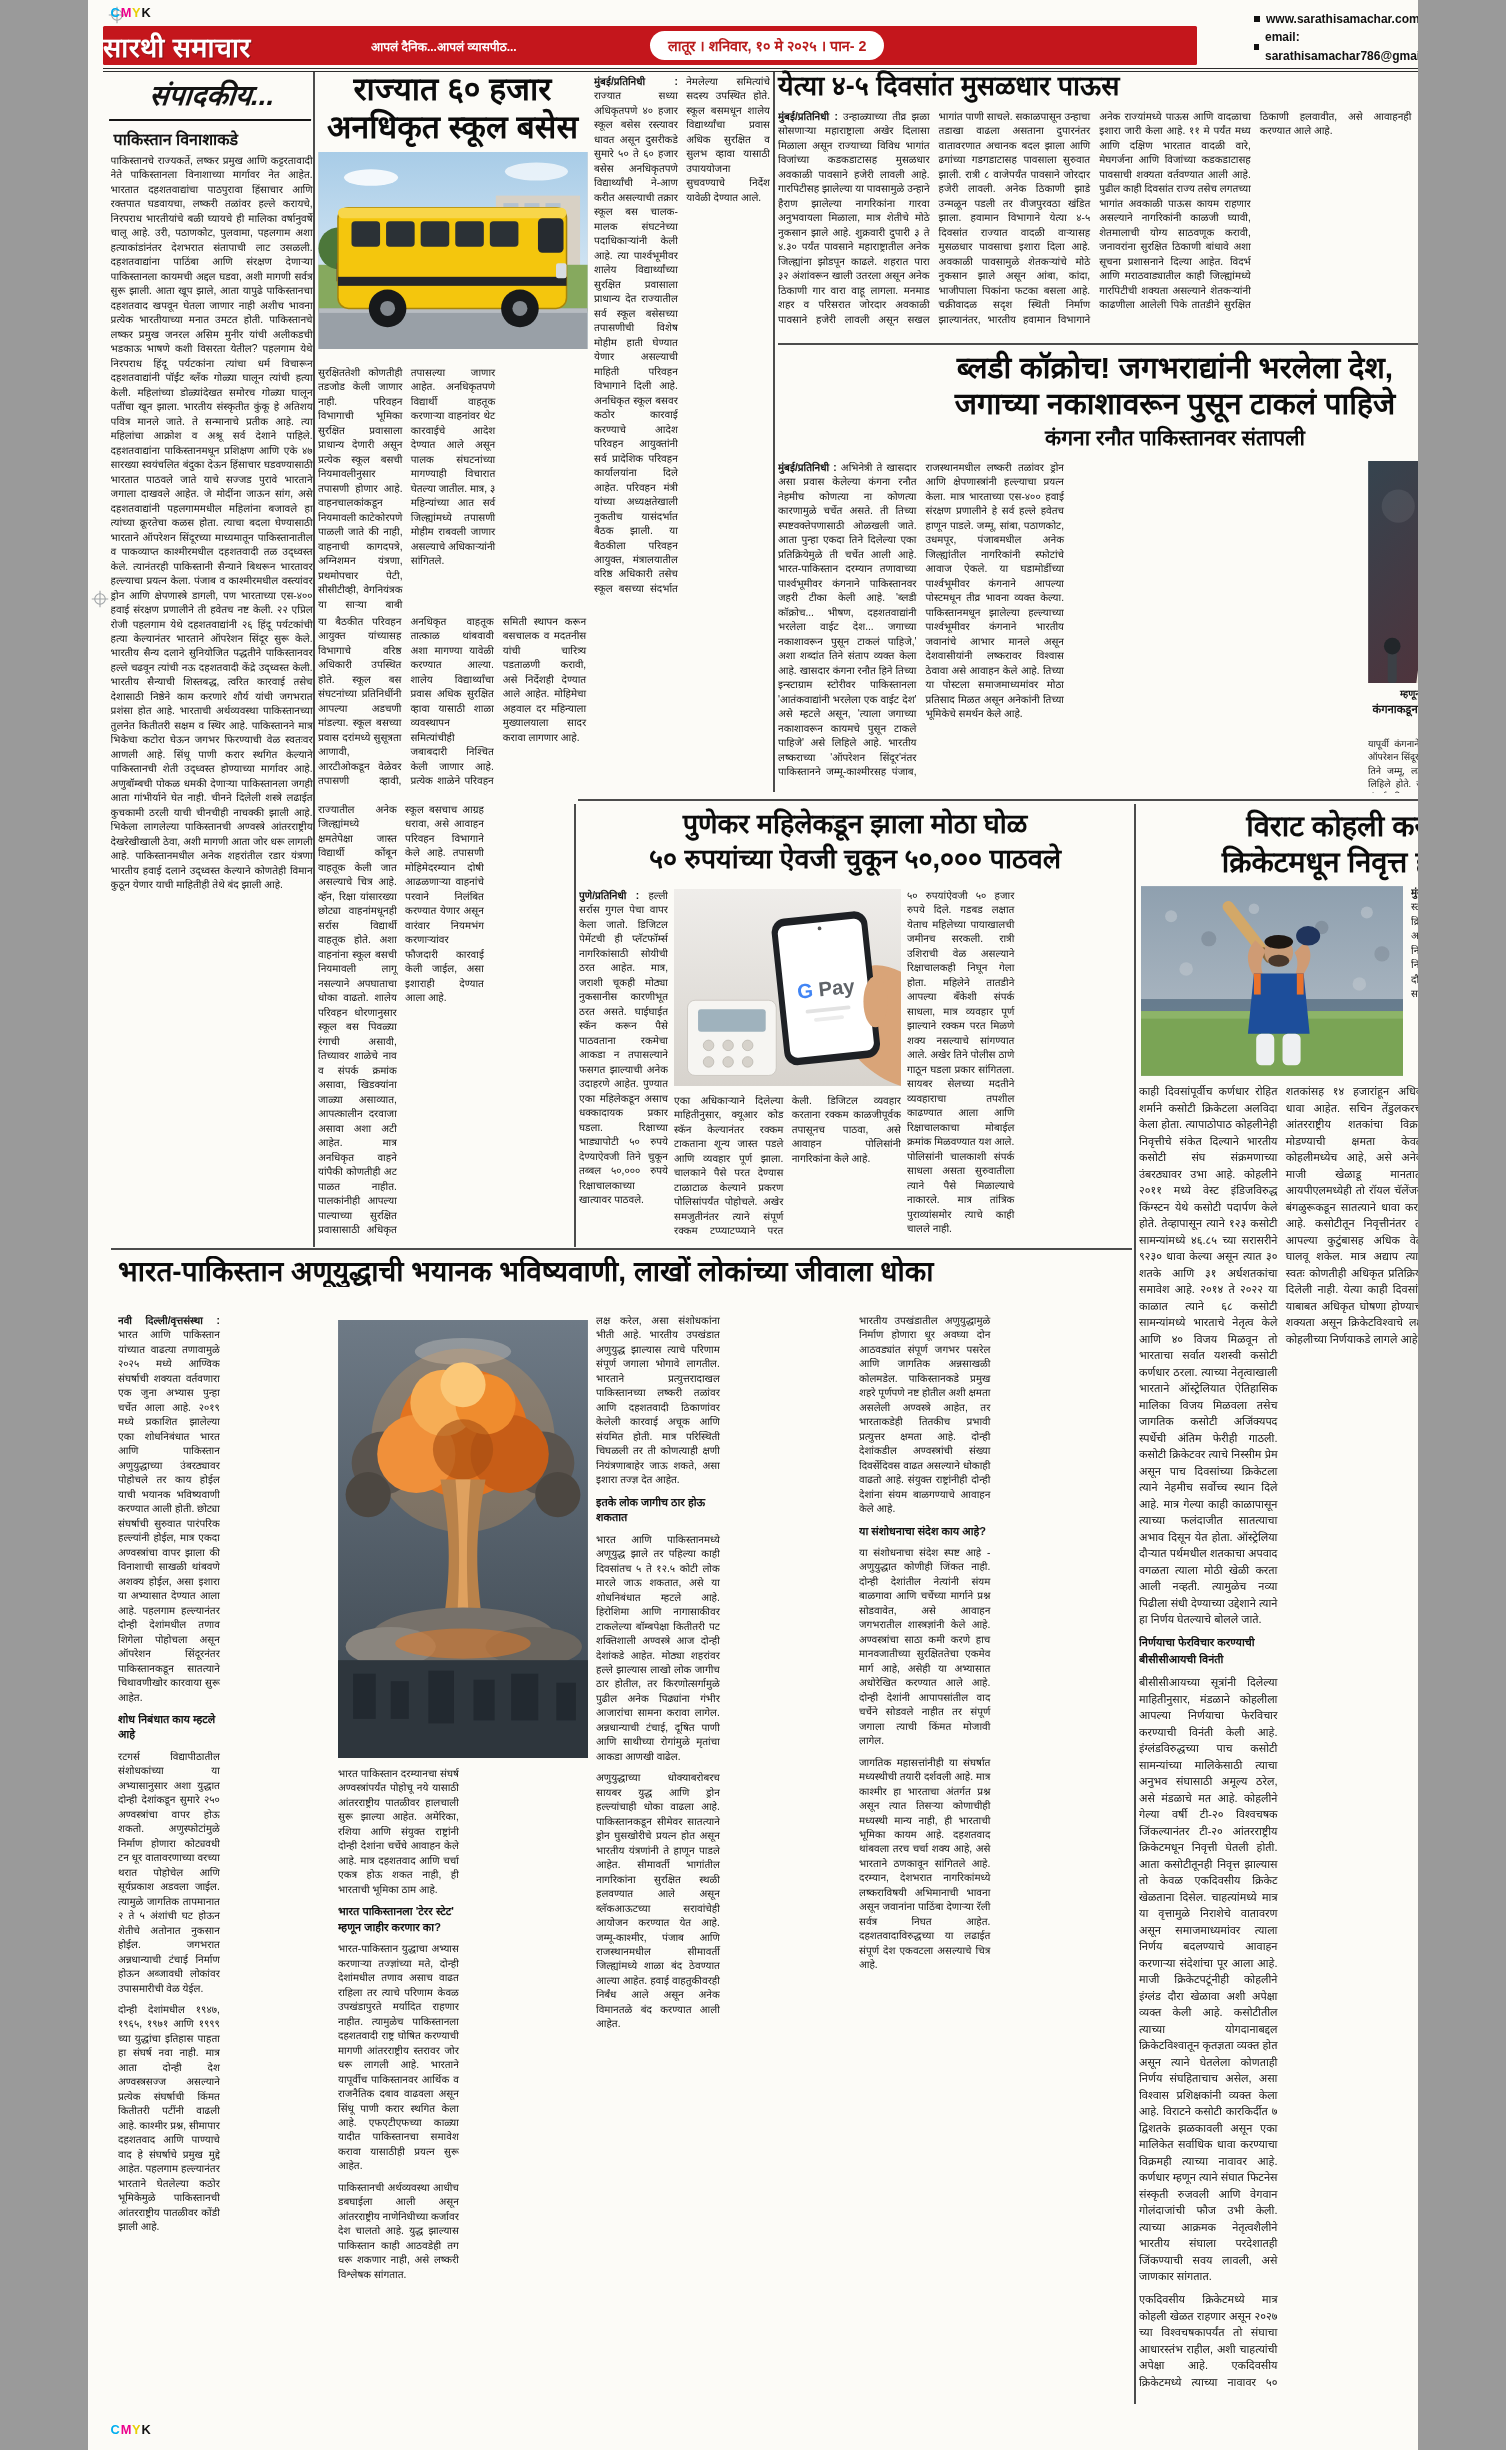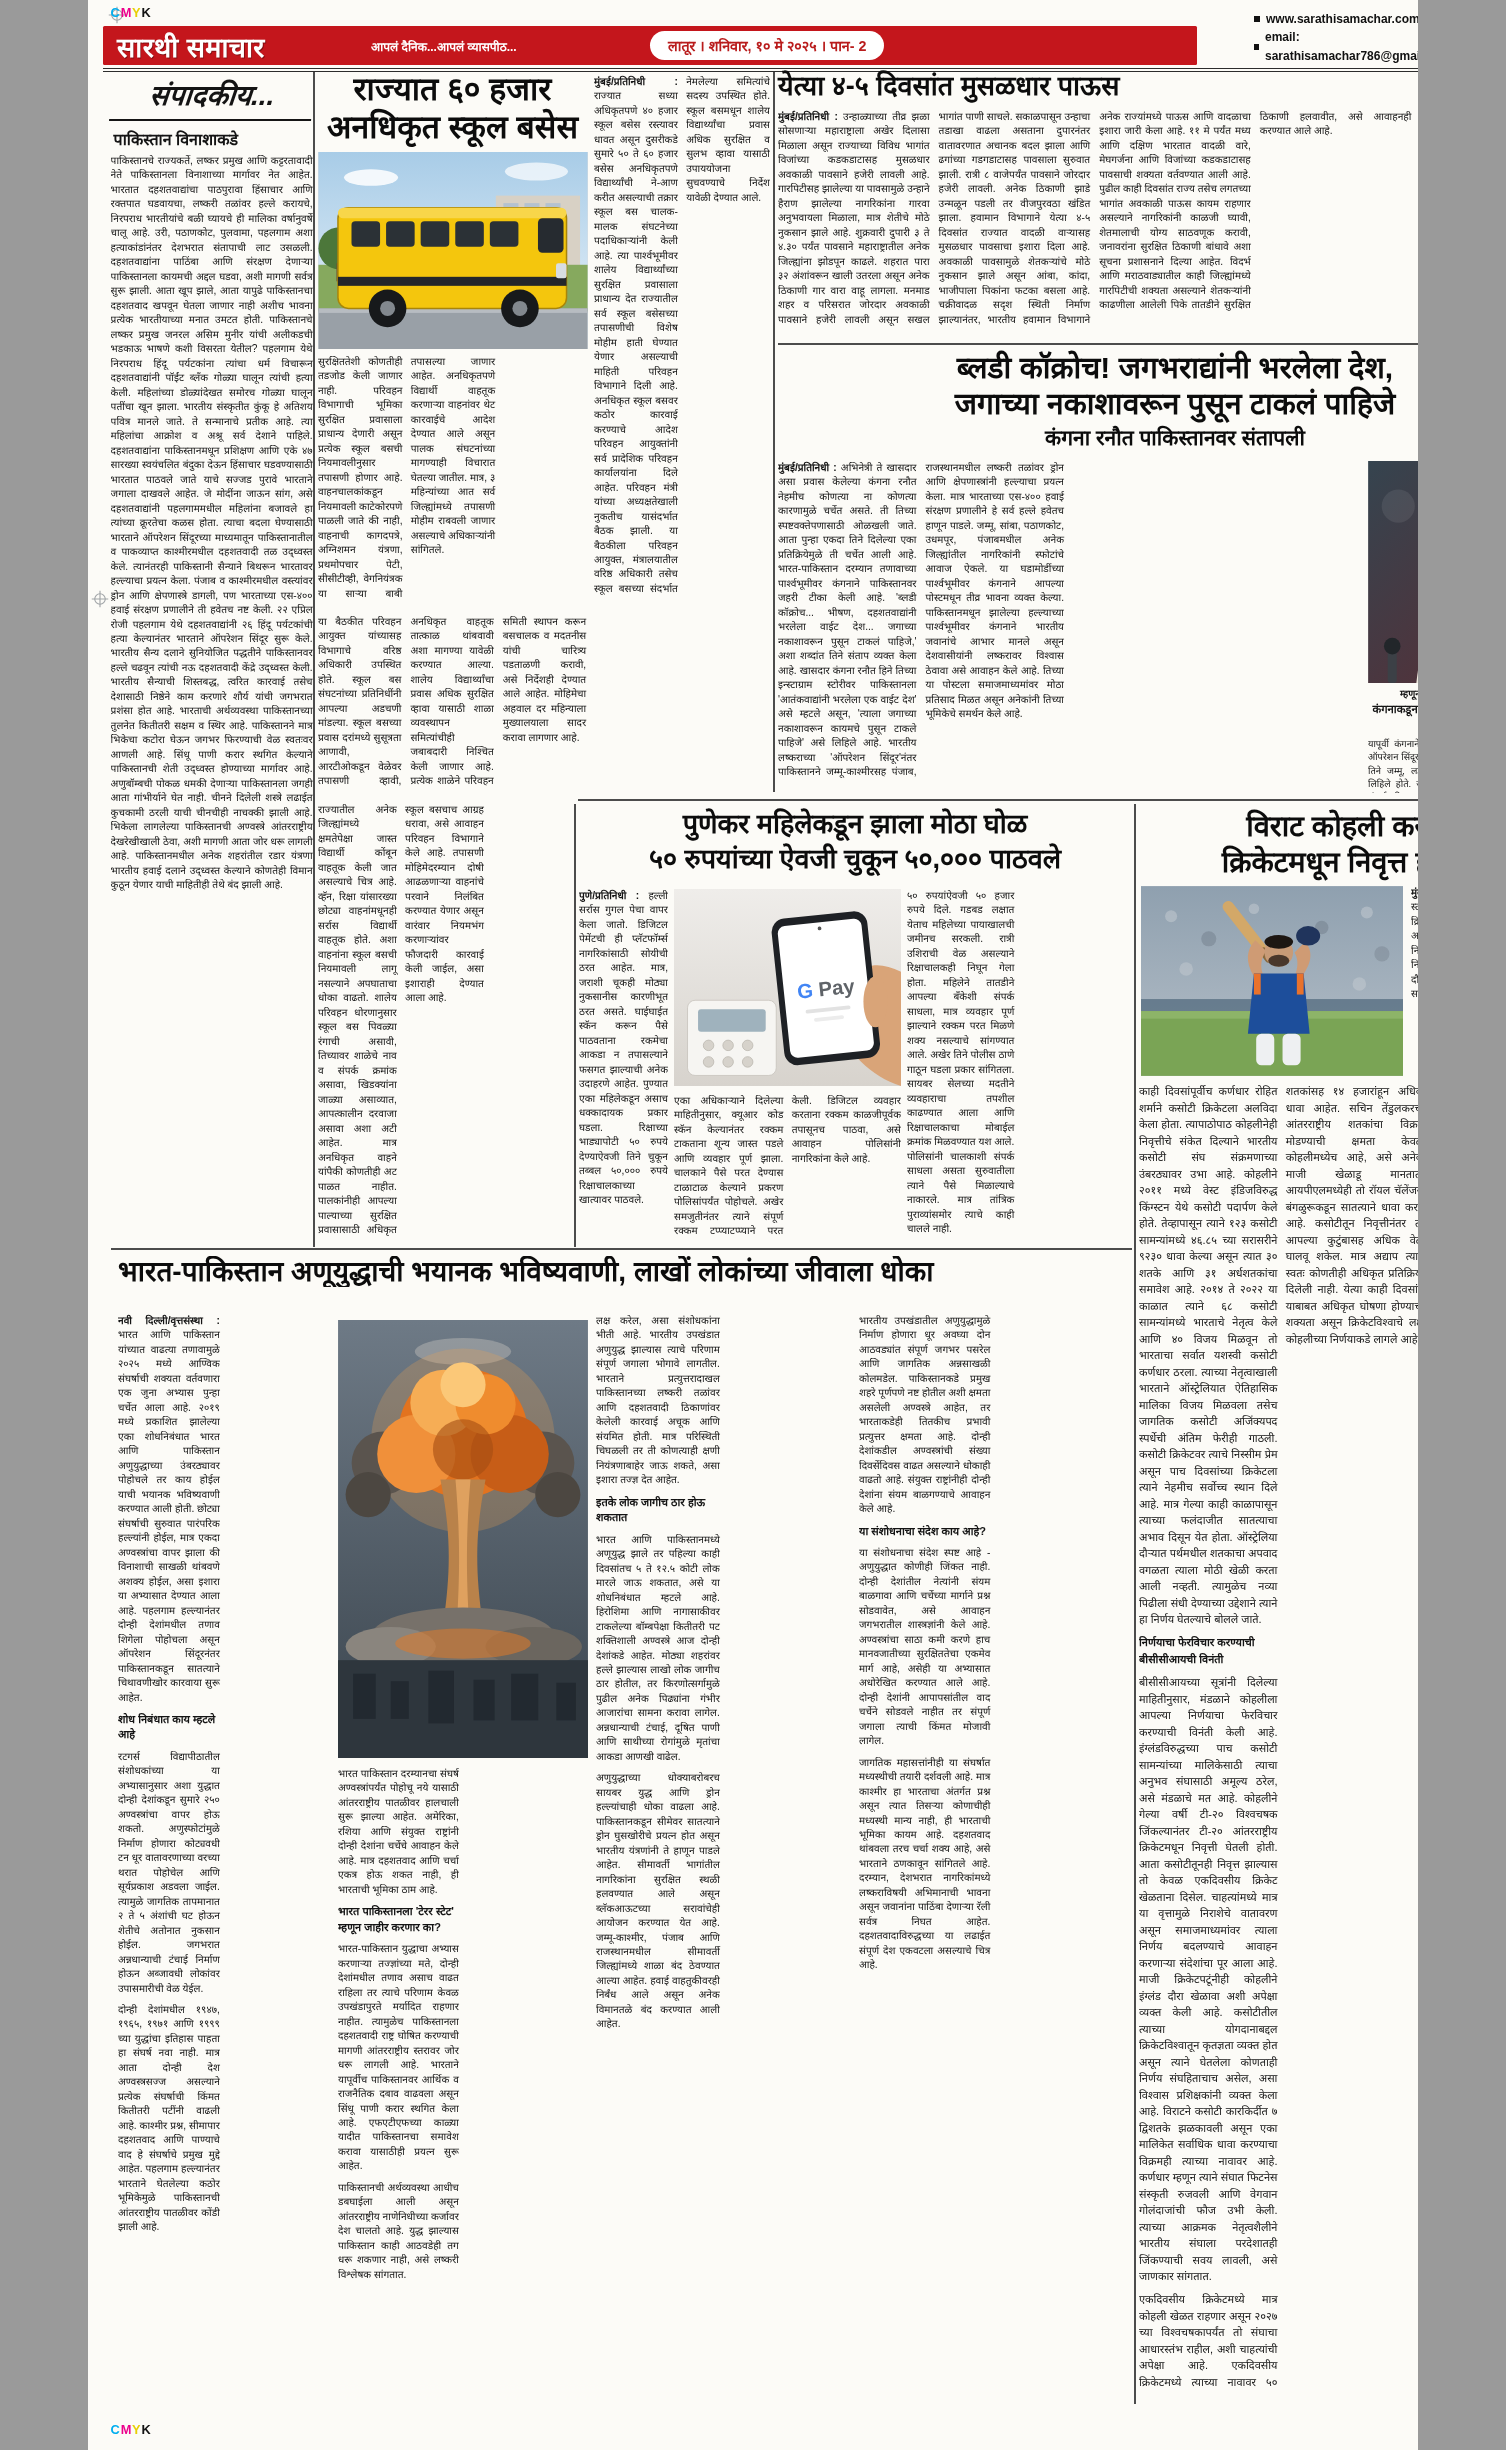--- a/index.html
+++ b/index.html
@@ -15,21 +15,21 @@
   .cols4{columns:4;column-gap:9px}
   .cols5{columns:5;column-gap:9px}
   .flow-sub{font-weight:800;font-size:11px;text-align:left;margin:3px 0 6px}
   .rule{position:absolute;background:#4c4c4c}
   .headline{font-weight:800;color:#0c0c0c;line-height:1.12}
   .center{text-align:center}
   
   .cmyk{position:absolute;font-size:12.8px;font-weight:800;letter-spacing:0.8px}
   .cmyk .c{color:#00aeef}.cmyk .m{color:#ec008c}.cmyk .y{color:#e8cf06}.cmyk .k{color:#141414}
   .masthead{position:absolute;left:15px;top:25.6px;width:1094px;height:39px;background:#c4161c;border-radius:1.5px}
-  .m-title{position:absolute;left:14px;top:2.3px;font-size:27px;font-weight:800;color:#ffffff;letter-spacing:0.4px;text-shadow:0.8px 0.8px 0 #7e0d11}
+  .m-title{position:absolute;left:0;top:2.3px;font-size:27px;font-weight:800;color:#ffffff;letter-spacing:0.4px;text-shadow:0.8px 0.8px 0 #7e0d11}
   .m-tagline{position:absolute;left:268px;top:12.8px;font-size:12px;font-weight:700;color:#ffffff}
   .m-datebox{position:absolute;left:547px;top:5.3px;background:#ffffff;border-radius:15px;padding:5.3px 18px;font-size:14.3px;font-weight:800;color:#b91c1c;white-space:nowrap}
   .contact{position:absolute;left:1166px;top:9.8px;font-size:12px;font-weight:700;color:#111;line-height:1.55}
   .contact-row{display:flex;align-items:center;gap:6px}
   .bullet{display:inline-block;width:6px;height:6px;background:#111}
   .header-rule{position:absolute;left:15px;top:68px;width:1476px;height:3.8px;border-top:1.5px solid #2c2c2c;border-bottom:0.8px solid #2c2c2c}
   
   .edit-kicker{font-size:28px;font-weight:800;font-style:italic;text-align:center;
                border-bottom:2.3px solid #151515;padding-bottom:6px;transform:skewX(-5deg)}
   .edit-title{font-size:16px;font-weight:800}
@@ -139,21 +139,21 @@
       <circle cx="92" cy="208" r="25" fill="#17191b"></circle>
         <circle cx="92" cy="208" r="10" fill="#82888e"></circle>
       <circle cx="268" cy="208" r="25" fill="#17191b"></circle>
         <circle cx="268" cy="208" r="10" fill="#82888e"></circle>
     </svg>
   </div>
 
   <div class="abs tx cols2" style="left:506px;top:75px;width:176px;height:532px">
     <p><span class="byline">मुंबई/प्रतिनिधी : </span><span>राज्यात सध्या अधिकृतपणे ४० हजार स्कूल बसेस रस्त्यावर धावत असून दुसरीकडे सुमारे ५० ते ६० हजार बसेस अनधिकृतपणे विद्यार्थ्यांची ने-आण करीत असल्याची तक्रार स्कूल बस चालक-मालक संघटनेच्या पदाधिकाऱ्यांनी केली आहे. त्या पार्श्वभूमीवर शालेय विद्यार्थ्यांच्या सुरक्षित प्रवासाला प्राधान्य देत राज्यातील सर्व स्कूल बसेसच्या तपासणीची विशेष मोहीम हाती घेण्यात येणार असल्याची माहिती परिवहन विभागाने दिली आहे. अनधिकृत स्कूल बसवर कठोर कारवाई करण्याचे आदेश परिवहन आयुक्तांनी सर्व प्रादेशिक परिवहन कार्यालयांना दिले आहेत. परिवहन मंत्री यांच्या अध्यक्षतेखाली नुकतीच यासंदर्भात बैठक झाली. या बैठकीला परिवहन आयुक्त, मंत्रालयातील वरिष्ठ अधिकारी तसेच स्कूल बसच्या संदर्भात नेमलेल्या समित्यांचे सदस्य उपस्थित होते. स्कूल बसमधून शालेय विद्यार्थ्यांचा प्रवास अधिक सुरक्षित व सुलभ व्हावा यासाठी उपाययोजना सुचवण्याचे निर्देश यावेळी देण्यात आले.</span></p>
   </div>
-  <div class="abs tx cols3" style="left:230px;top:355px;width:270px;height:253px">
+  <div class="abs tx cols3" style="left:230px;top:366px;width:270px;height:253px">
     <p><span>सुरक्षिततेशी कोणतीही तडजोड केली जाणार नाही. परिवहन विभागाची भूमिका सुरक्षित प्रवासाला प्राधान्य देणारी असून प्रत्येक स्कूल बसची नियमावलीनुसार तपासणी होणार आहे. वाहनचालकांकडून नियमावली काटेकोरपणे पाळली जाते की नाही, वाहनाची कागदपत्रे, अग्निशमन यंत्रणा, प्रथमोपचार पेटी, सीसीटीव्ही, वेगनियंत्रक या साऱ्या बाबी तपासल्या जाणार आहेत. अनधिकृतपणे विद्यार्थी वाहतूक करणाऱ्या वाहनांवर थेट कारवाईचे आदेश देण्यात आले असून पालक संघटनांच्या मागण्याही विचारात घेतल्या जातील. मात्र, ३ महिन्यांच्या आत सर्व जिल्ह्यांमध्ये तपासणी मोहीम राबवली जाणार असल्याचे अधिकाऱ्यांनी सांगितले.</span></p>
   </div>
   <div class="abs tx cols5" style="left:230px;top:615px;width:453px;height:178px">
     <p><span>या बैठकीत परिवहन आयुक्त यांच्यासह विभागाचे वरिष्ठ अधिकारी उपस्थित होते. स्कूल बस संघटनांच्या प्रतिनिधींनी आपल्या अडचणी मांडल्या. स्कूल बसच्या प्रवास दरांमध्ये सुसूत्रता आणावी, आरटीओकडून वेळेवर तपासणी व्हावी, अनधिकृत वाहतूक तात्काळ थांबवावी अशा मागण्या यावेळी करण्यात आल्या. शालेय विद्यार्थ्यांचा प्रवास अधिक सुरक्षित व्हावा यासाठी शाळा व्यवस्थापन समित्यांचीही जबाबदारी निश्चित केली जाणार आहे. प्रत्येक शाळेने परिवहन समिती स्थापन करून बसचालक व मदतनीस यांची चारित्र्य पडताळणी करावी, असे निर्देशही देण्यात आले आहेत. मोहिमेचा अहवाल दर महिन्याला मुख्यालयाला सादर करावा लागणार आहे.</span></p>
   </div>
   <div class="abs tx cols3" style="left:230px;top:803px;width:253px;height:444px">
     <p><span>राज्यातील अनेक जिल्ह्यांमध्ये क्षमतेपेक्षा जास्त विद्यार्थी कोंबून वाहतूक केली जात असल्याचे चित्र आहे. व्हॅन, रिक्षा यांसारख्या छोट्या वाहनांमधूनही सर्रास विद्यार्थी वाहतूक होते. अशा वाहनांना स्कूल बसची नियमावली लागू नसल्याने अपघाताचा धोका वाढतो. शालेय परिवहन धोरणानुसार स्कूल बस पिवळ्या रंगाची असावी, तिच्यावर शाळेचे नाव व संपर्क क्रमांक असावा, खिडक्यांना जाळ्या असाव्यात, आपत्कालीन दरवाजा असावा अशा अटी आहेत. मात्र अनधिकृत वाहने यांपैकी कोणतीही अट पाळत नाहीत. पालकांनीही आपल्या पाल्याच्या सुरक्षित प्रवासासाठी अधिकृत स्कूल बसचाच आग्रह धरावा, असे आवाहन परिवहन विभागाने केले आहे. तपासणी मोहिमेदरम्यान दोषी आढळणाऱ्या वाहनांचे परवाने निलंबित करण्यात येणार असून वारंवार नियमभंग करणाऱ्यांवर फौजदारी कारवाई केली जाईल, असा इशाराही देण्यात आला आहे.</span></p>
   </div>
 
   <div class="abs headline" style="left:690px;top:71px;width:678px;font-size:27px">येत्या ४-५ दिवसांत मुसळधार पाऊस</div>

